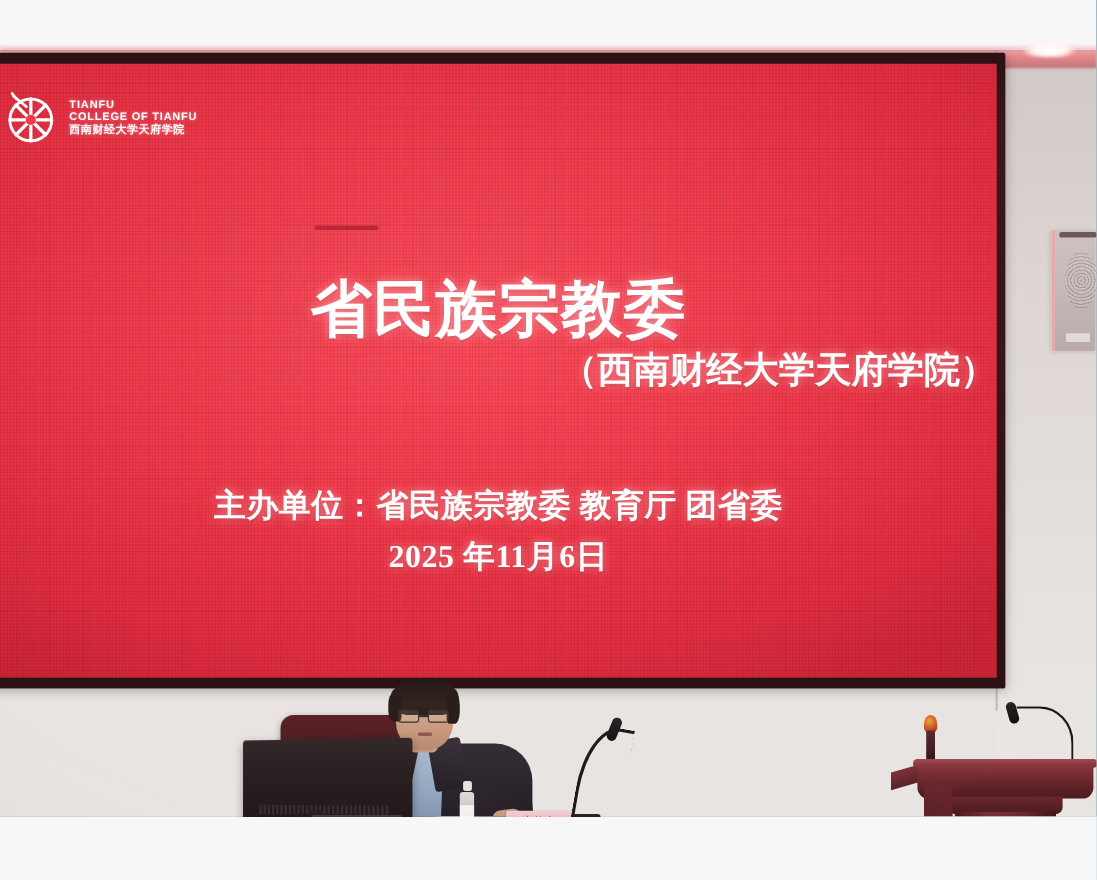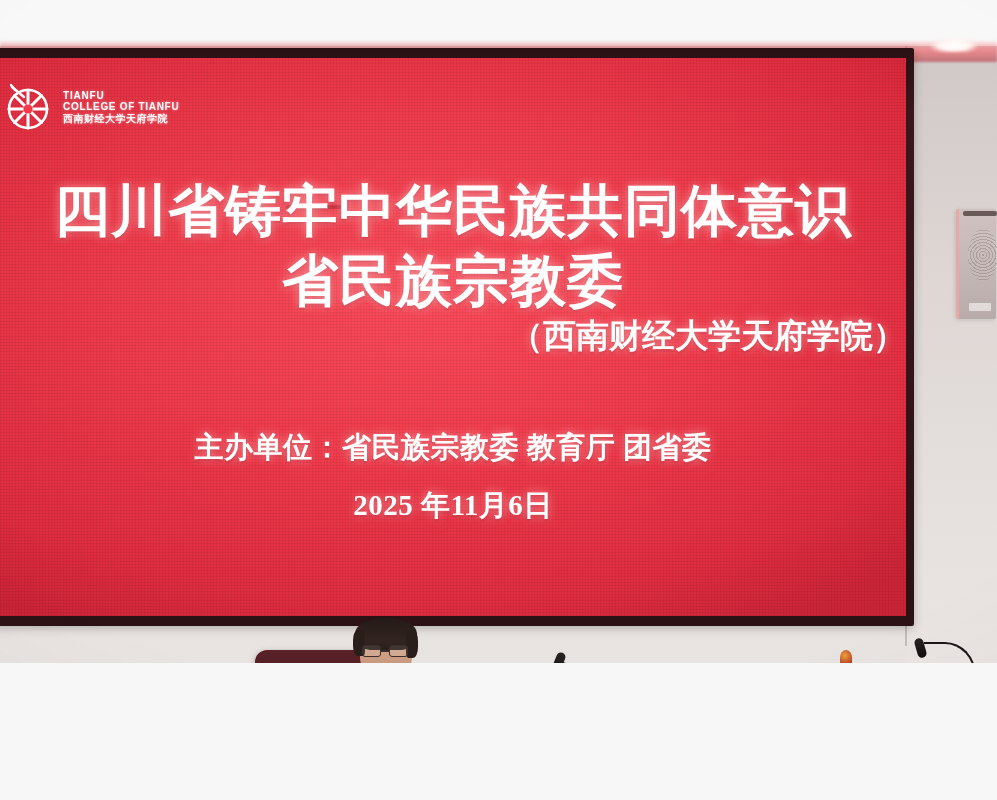--- a/index.html
+++ b/index.html
@@ -5,21 +5,21 @@
 <style>
   * { box-sizing: border-box; margin: 0; padding: 0; }
   html, body {
     width: 997px; height: 800px;
     overflow: hidden;
     background: #f7f7f7;
     font-family: "Liberation Sans", sans-serif;
   }
   #scene {
     position: relative;
-    width: 997px; height: 663px;
+    width: 997px; height: 742px;
     overflow: hidden;
     background: #0c4a6e;
   }
 
   
   .wall {
     position: absolute;
     left: 0; top: 46px; width: 997px; height: 729px;
     background: linear-gradient(180deg,#d8d2d0 0%, #ded8d6 25%, #e6e1df 55%, #e9e5e3 100%);
   }
@@ -130,21 +130,21 @@
     font-weight: 700;
     white-space: nowrap;
     text-shadow:
       0 0 8px rgba(255,200,200,.55),
       0 0 18px rgba(255,130,140,.35),
       0 2px 3px rgba(140,10,25,.35);
   }
   .title-l1 { top: 116px; font-size: 56px; letter-spacing: 1px; }
   .title-l2 { top: 186px; font-size: 56px; letter-spacing: 1px; }
   .subtitle { top: 256px; font-size: 33px; letter-spacing: 0px; text-align: right; }
-  .host-line { top: 370px; font-size: 29px; letter-spacing: .5px; font-family: Liberation Serif, serif; }
+  .host-line { top: 382px; font-size: 29px; letter-spacing: .5px; font-family: Liberation Serif, serif; }
   .date-line { top: 428px; font-size: 29px; letter-spacing: .5px; }
 
   
   .wall-speaker {
     position: absolute; left: 956px; top: 209px;
     width: 40px; height: 110px;
     background: linear-gradient(180deg,#cfc2c0 0%, #c3b5b3 60%, #b9aba9 100%);
     border-left: 3px solid #e9a8a4;
     border-radius: 2px;
     box-shadow: -1px 1px 4px rgba(0,0,0,.12);
@@ -483,21 +483,20 @@
       <div class="logo-text">
         <div class="logo-en1">TIANFU</div>
         <div class="logo-en2">COLLEGE OF TIANFU</div>
         <div class="logo-cn">西南财经大学天府学院</div>
       </div>
     </div>
 
     <div class="deco-dash"></div>
 
     <div class="slide-text">
-      <div class="title-l1">四川省铸牢中华民族共同体意识</div>
       <div class="title-l2">省民族宗教委</div>
       <div class="subtitle">（西南财经大学天府学院）</div>
       <div class="host-line">主办单位：省民族宗教委  教育厅  团省委</div>
       <div class="date-line">2025 年11月6日</div>
     </div>
   </div>
 
   <div class="podium">
     <div class="handmic">
       <div class="grill"></div>

